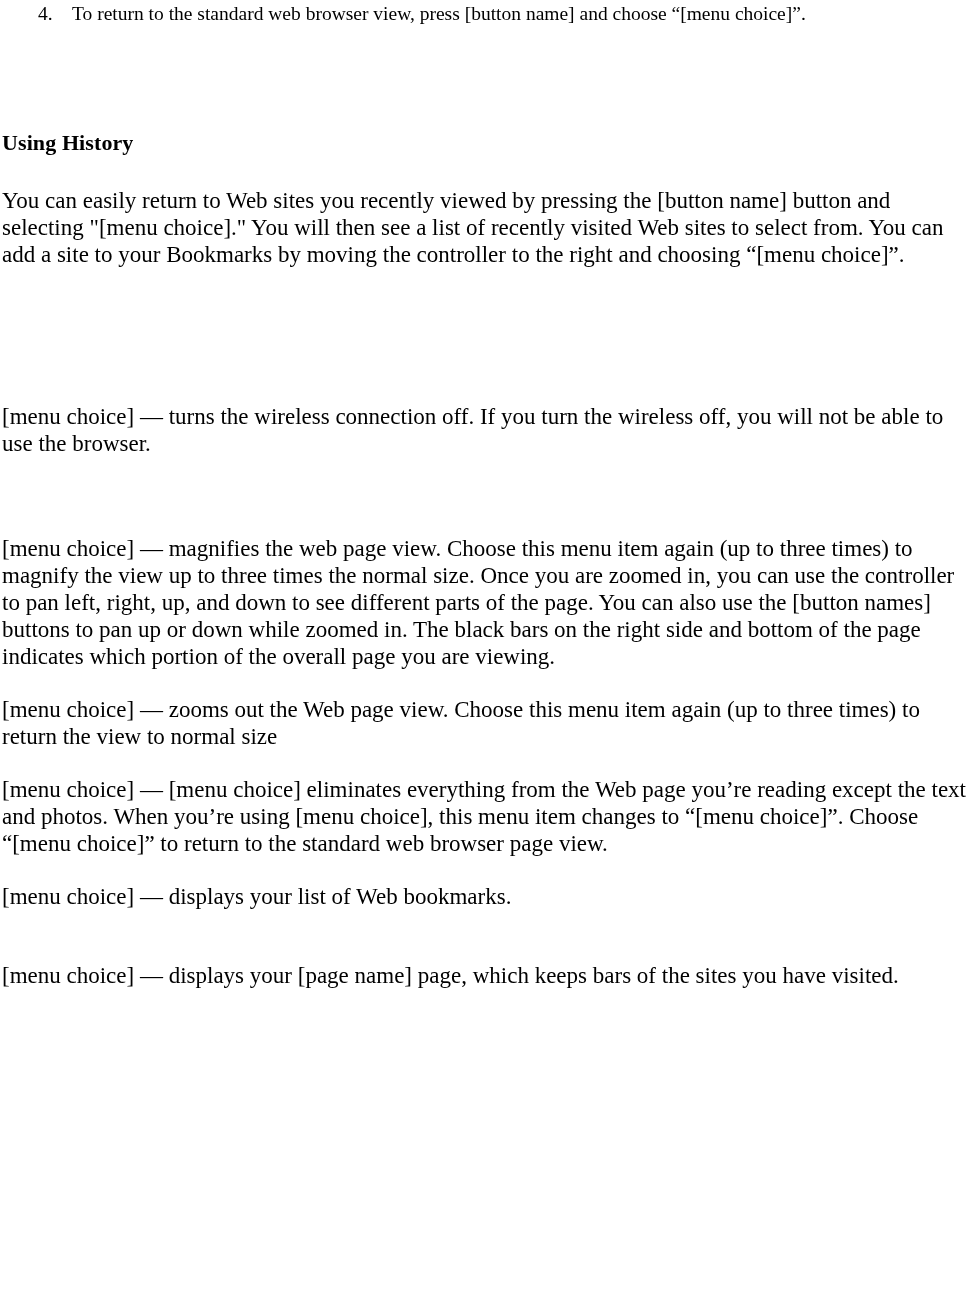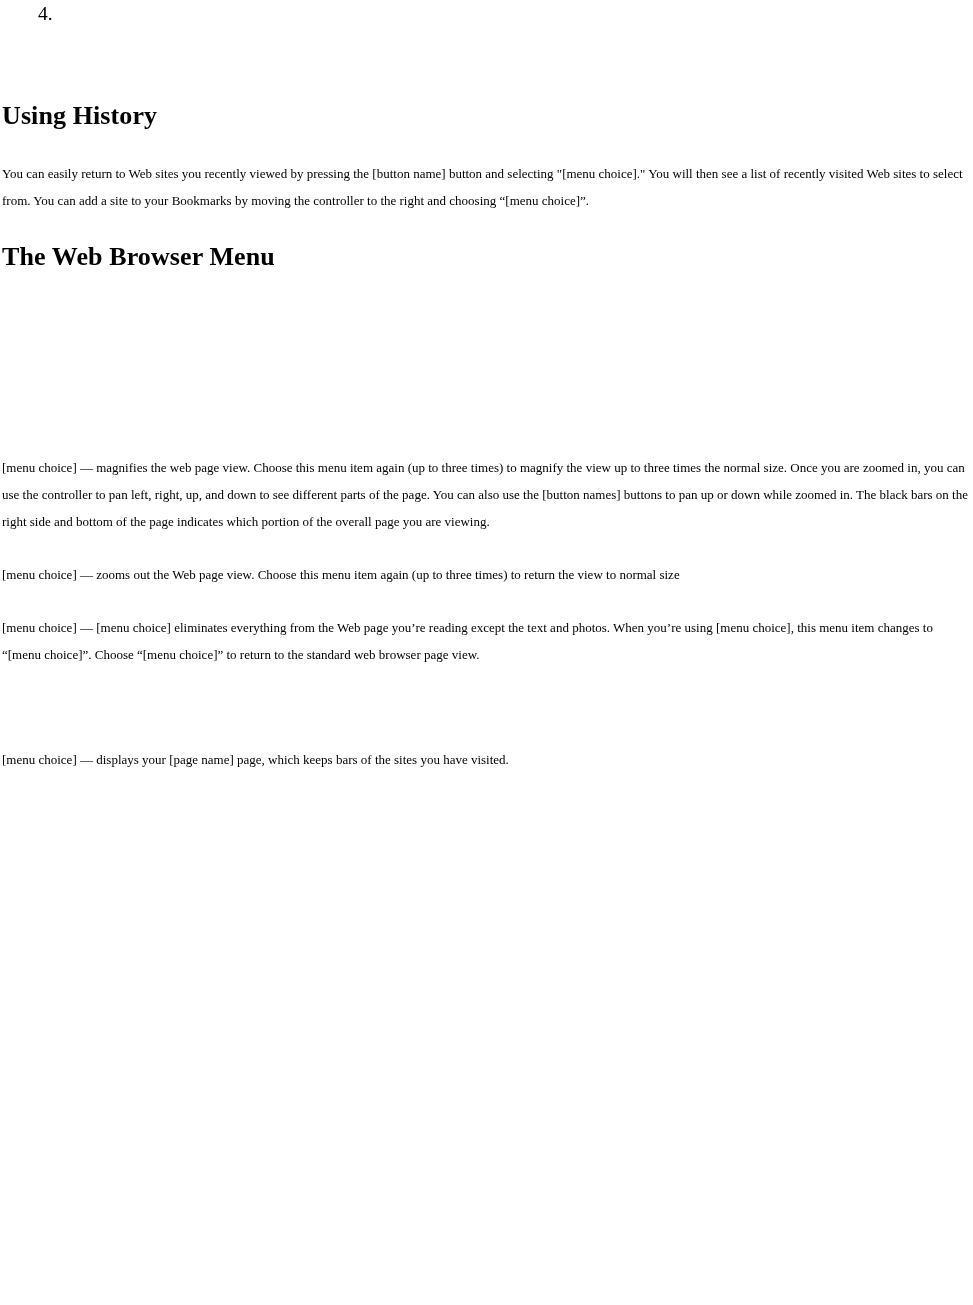--- a/index.html
+++ b/index.html
@@ -40,30 +40,30 @@
     left: 36px;
     top: 0;
     font-size: 19.5px;
     line-height: 27px;
   }
 
   
   h2.heading {
     font-family: "Liberation Serif", "DejaVu Serif", serif;
     font-weight: bold;
-    font-size: 26px;
+    font-size: 22px;
     line-height: 27px;
     margin: 0;
     padding: 0;
     letter-spacing: 0.1px;
   }
 
   
   p.body {
-    font-size: 13px;
+    font-size: 23px;
     line-height: 27px;
     margin: 0;
     padding: 0;
     text-align: left;
   }
 
   
   .sp-xl { height: 102px; }
   .sp-lg { height: 75px; }
   .sp-md { height: 31px; }
@@ -72,55 +72,57 @@
 </style>
 </head>
 <body>
 
 <div class="page">
   <div class="content">
 
     <ol class="numlist">
       <li class="numlist-item">
         <span class="numlist-marker">4.</span>
+        <span>To return to the standard web browser view, press [button name] and choose “[menu choice]”.</span>
       </li>
     </ol>
 
     <div class="sp-xl"></div>
 
     <h2 class="heading">Using History</h2>
 
     <div class="sp-md"></div>
 
     <p class="body">You can easily return to Web sites you recently viewed by pressing the [button name] button and selecting "[menu choice]." You will then see a list of recently visited Web sites to select from. You can add a site to your Bookmarks by moving the controller to the right and choosing “[menu choice]”.</p>
 
     <div class="sp-sm"></div>
 
-    <h2 class="heading">The Web Browser Menu</h2>
 
     <div class="sp-md"></div>
 
 
     <div class="sp-lg"></div>
 
+    <p class="body">[menu choice] — turns the wireless connection off. If you turn the wireless off, you will not be able to use the browser.</p>
     <div class="sp-xs"></div>
 
     <div class="sp-xs"></div>
 
     <div class="sp-xs"></div>
 
     <p class="body">[menu choice] — magnifies the web page view. Choose this menu item again (up to three times) to magnify the view up to three times the normal size.  Once you are zoomed in, you can use the controller to pan left, right, up, and down to see different parts of the page. You can also use the [button names] buttons to pan up or down while zoomed in. The black bars on the right side and bottom of the page indicates which portion of the overall page you are viewing.</p>
     <div class="sp-xs"></div>
 
     <p class="body">[menu choice] — zooms out the Web page view. Choose this menu item again (up to three times) to return the view to normal size</p>
     <div class="sp-xs"></div>
 
     <p class="body">[menu choice] — [menu choice] eliminates everything from the Web page you’re reading except the text and photos. When you’re using [menu choice], this menu item changes to “[menu choice]”. Choose “[menu choice]” to return to the standard web browser page view.</p>
     <div class="sp-xs"></div>
 
+    <p class="body">[menu choice] — displays your list of Web bookmarks.</p>
     <div class="sp-xs"></div>
 
     <div class="sp-xs"></div>
 
     <p class="body">[menu choice] — displays your [page name] page, which keeps bars of the sites you have visited.</p>
 
   </div>
 </div>
 
 </body></html>

